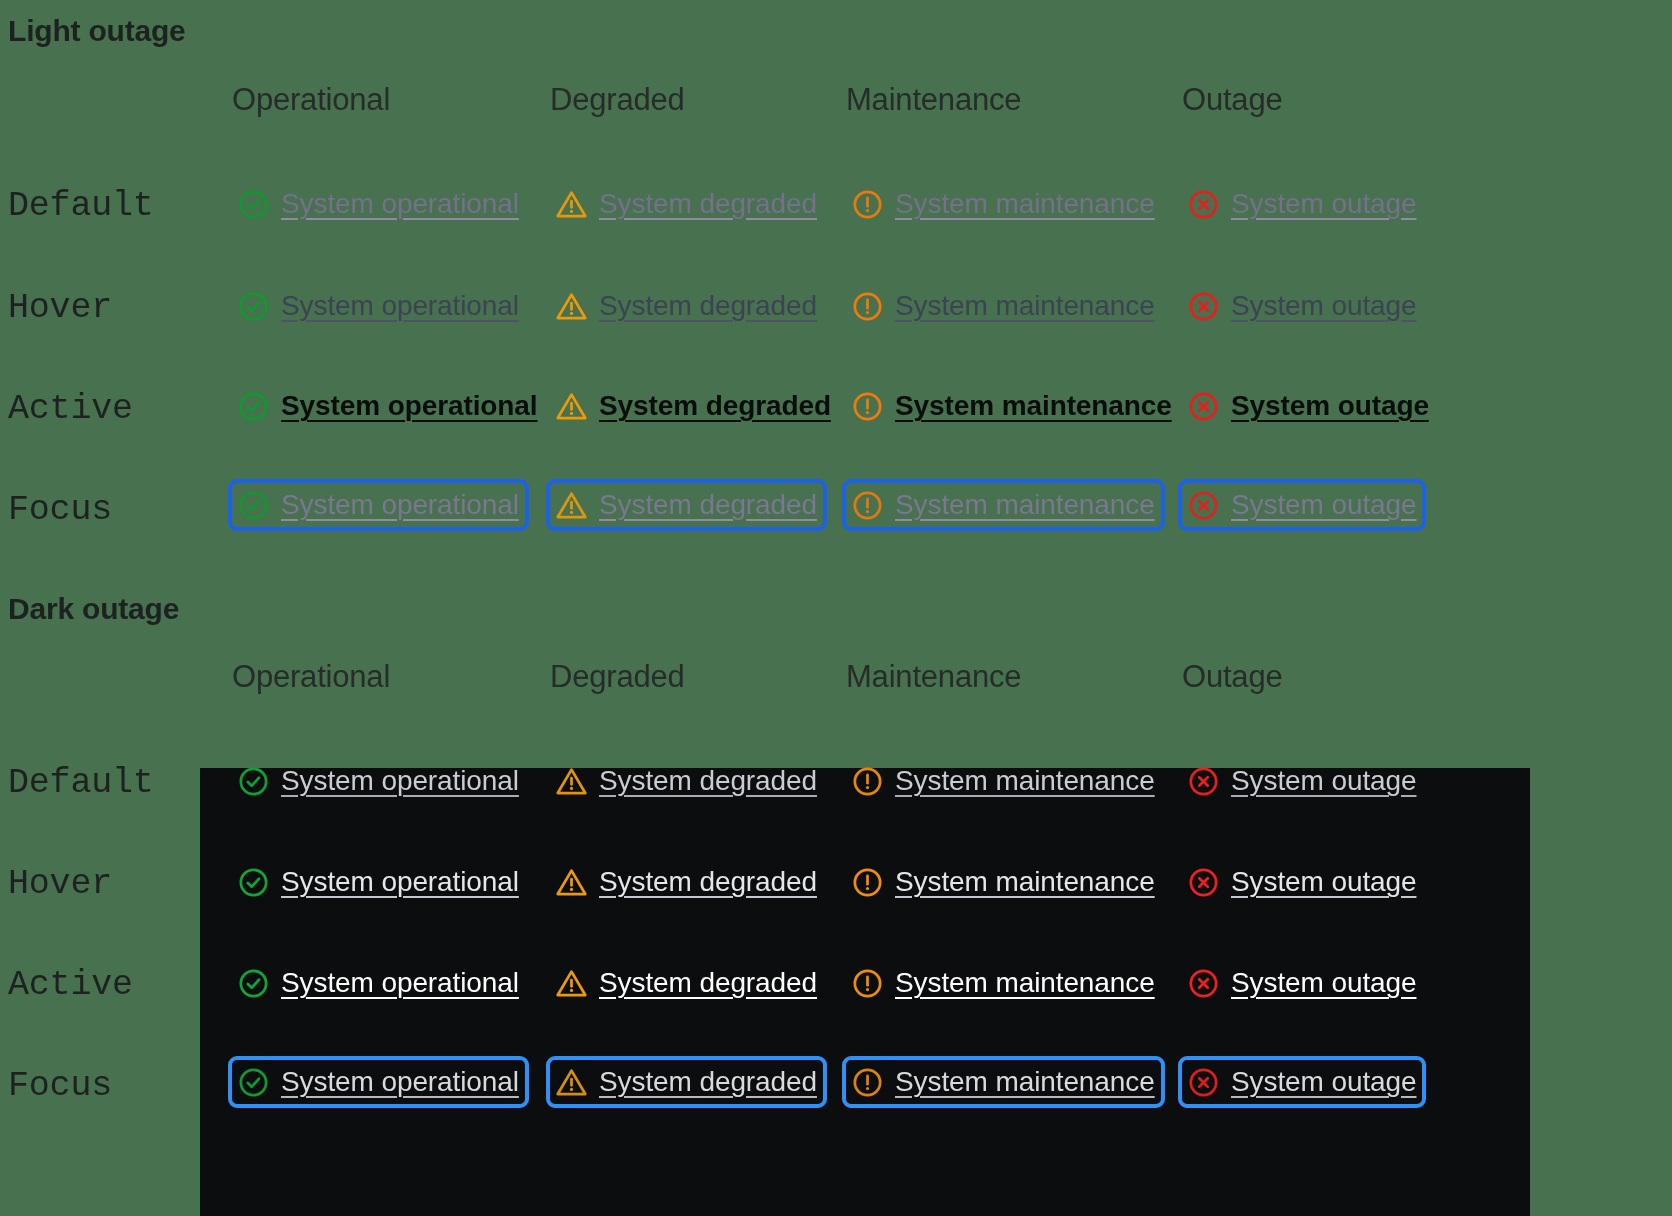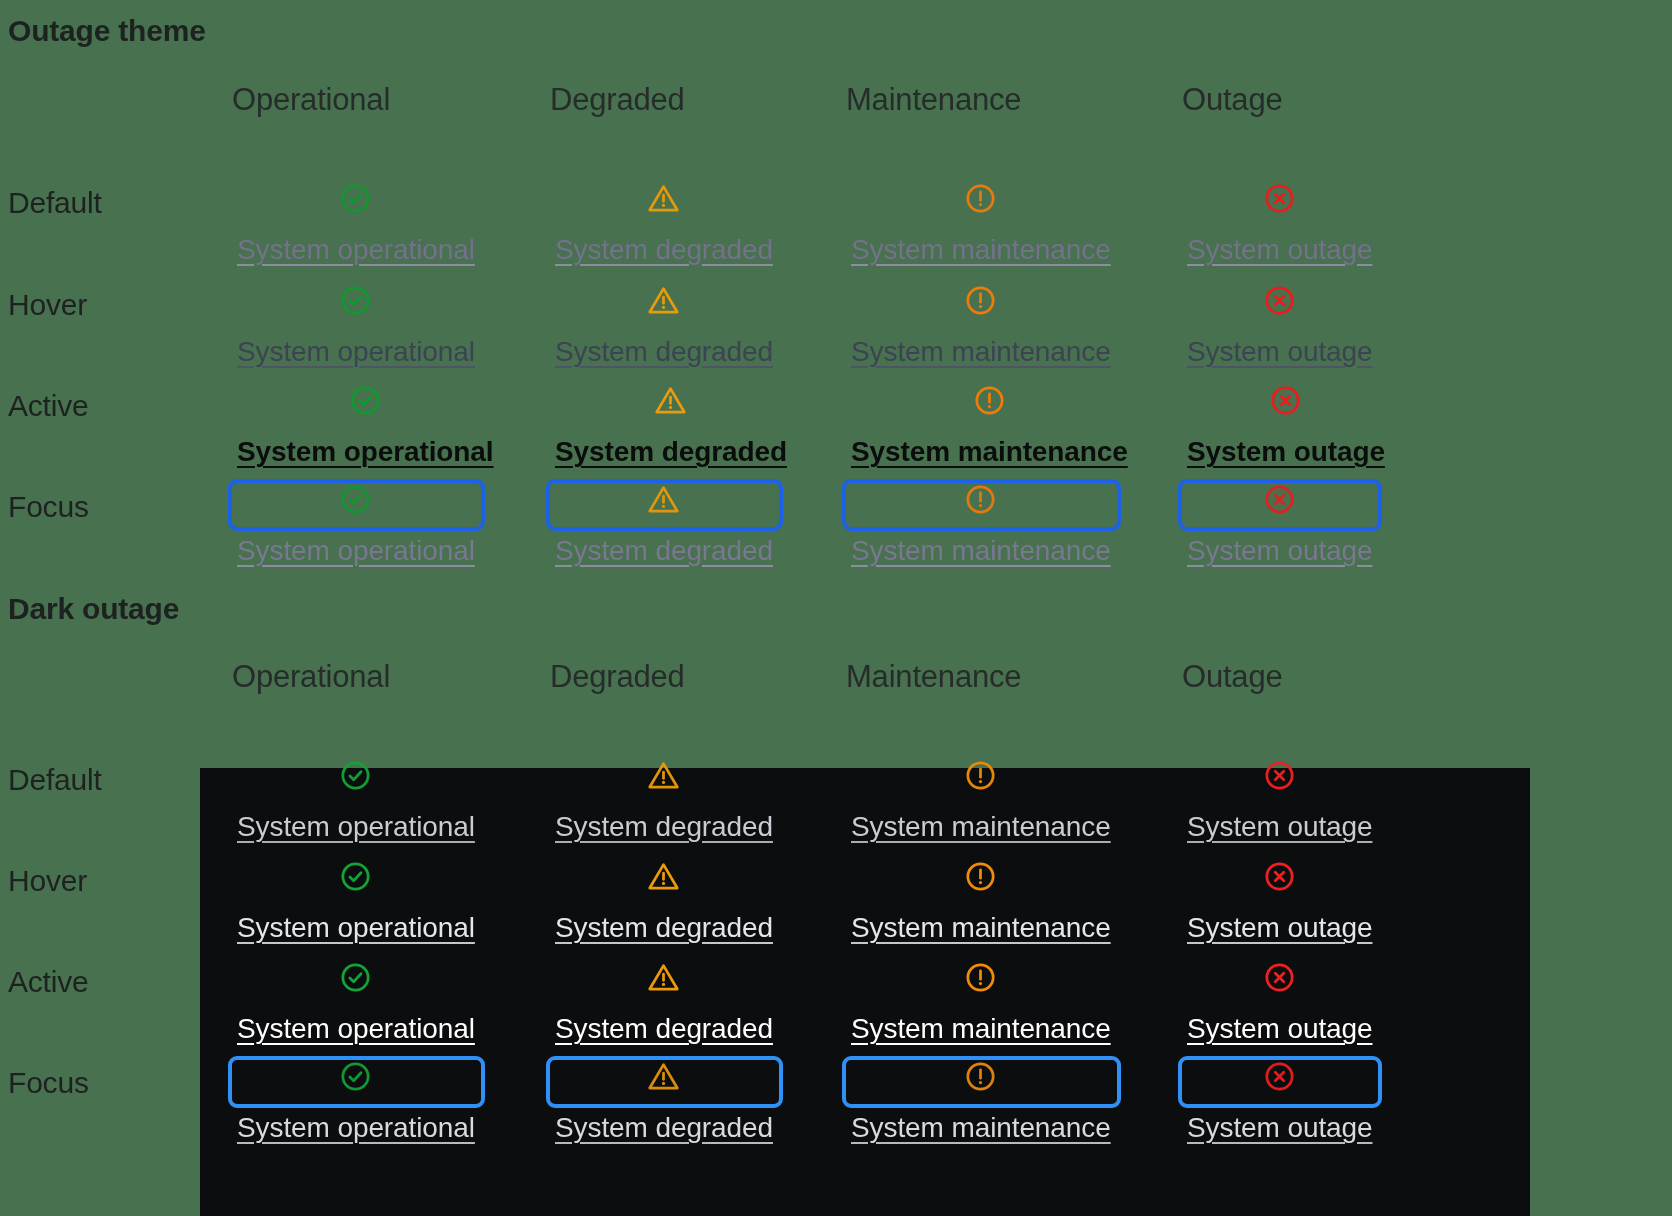--- a/index.html
+++ b/index.html
@@ -49,48 +49,48 @@
     font-size: 31px;
     color: #262c2a;
     white-space: nowrap;
     letter-spacing: -0.2px;
   }
 
   
   .row-label {
     position: absolute;
     left: 8px;
-    font-size: 30px;
+    font-size: 35px;
     color: #1d2220;
     white-space: nowrap;
     letter-spacing: -0.2px;
+    font-family: Liberation Mono, monospace;
   }
 
   
   #dark-panel {
     position: absolute;
     left: 200px;
     top: 768px;
     width: 1330px;
     height: 448px;
     background: #0c0d0f;
   }
 
   
   .cell {
     position: absolute;
     display: flex;
     align-items: center;
-    gap: 19px;
+    gap: 11px;
     height: 52px;
     box-sizing: border-box;
     border: 4px solid transparent;
     border-radius: 9px;
     padding: 0 6px 0 5px;
-    flex-direction: column;
   }
 
   .cell .label {
     font-size: 28px;
     white-space: nowrap;
     letter-spacing: -0.1px;
     text-decoration: underline;
     text-underline-offset: 5px;
     text-decoration-thickness: 2px;
   }
@@ -124,21 +124,21 @@
   .state-default .status-icon { opacity: .96; }
   .state-hover   .status-icon { opacity: 1; }
   .state-active  .status-icon { opacity: 1; }
   .state-focus   .status-icon { opacity: .92; }
 </style>
 </head>
 <body>
 
 <div class="page">
 
-  <div class="section-title" id="light-title">Outage theme</div>
+  <div class="section-title" id="light-title">Light outage</div>
 
   <div class="col-headers" id="light-col-headers">
     <div class="col-header" style="left:232px;top:0">Operational</div>
     <div class="col-header" style="left:550px;top:0">Degraded</div>
     <div class="col-header" style="left:846px;top:0">Maintenance</div>
     <div class="col-header" style="left:1182px;top:0">Outage</div>
   </div>
 
   <div class="row-label" style="top:186px">Default</div>
   <div class="row-label" style="top:288px">Hover</div>

